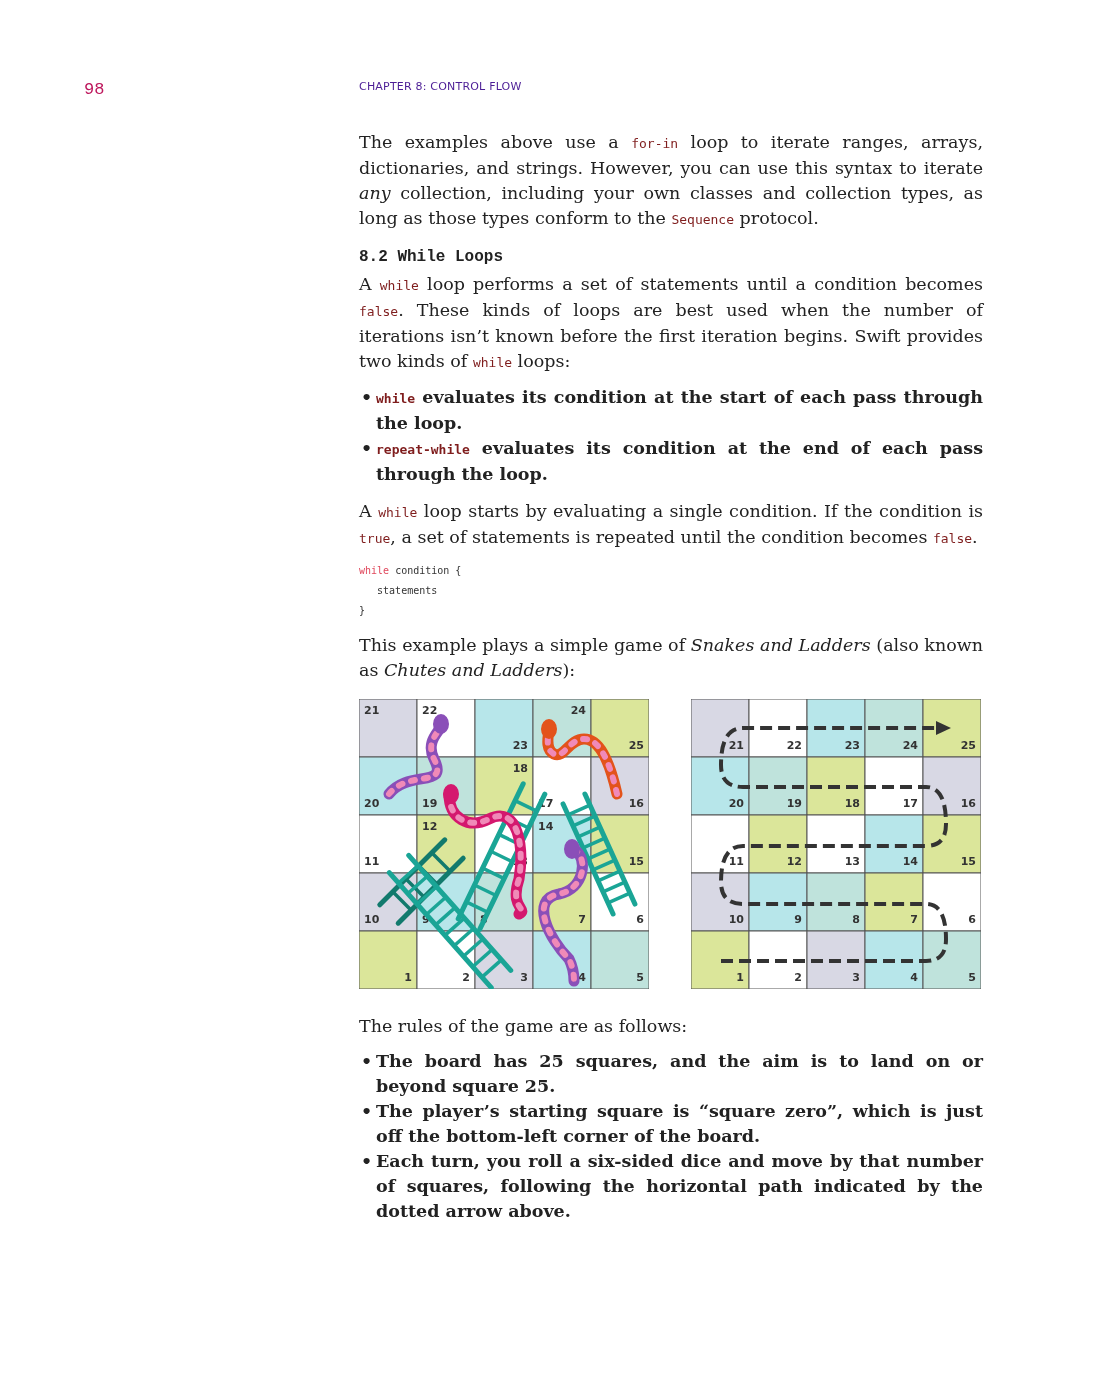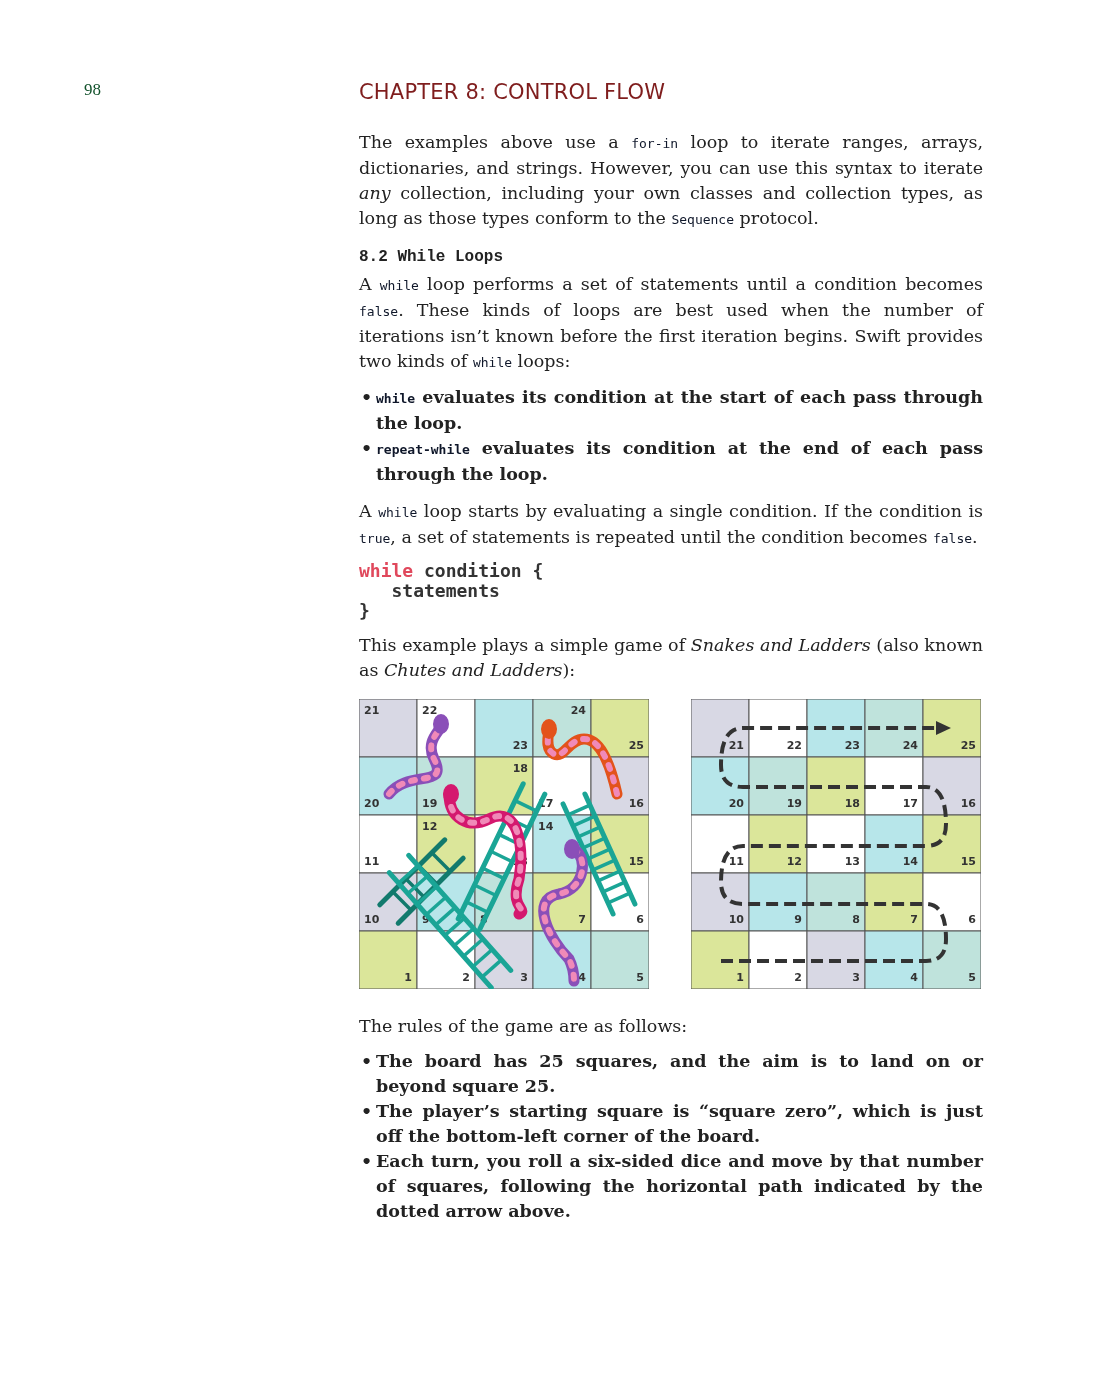--- a/index.html
+++ b/index.html
@@ -1,27 +1,27 @@
 <!DOCTYPE html>
 <html><head>
 <meta charset="utf-8">
 <style>
   html,body{margin:0;padding:0;background:#fff;}
   body{width:1120px;height:1400px;position:relative;overflow:hidden;color:#222;
        font-family:"DejaVu Serif","Liberation Serif",serif;}
-  .pagenum{position:absolute;left:84px;top:80px;font-family:Liberation Serif, serif;font-size:17px;color:#14532d;}
-  .runhead{position:absolute;left:359px;top:80px;font-family:"DejaVu Sans","Liberation Sans",sans-serif;font-size:21px;letter-spacing:.2px;color:#7f1d1d;}
+  .pagenum{position:absolute;left:84px;top:80px;font-family:Liberation Mono, monospace;font-size:17px;color:#be185d;}
+  .runhead{position:absolute;left:359px;top:80px;font-family:"DejaVu Sans","Liberation Sans",sans-serif;font-size:11px;letter-spacing:.2px;color:#4c1d95;}
   .col{position:absolute;left:359px;top:130px;width:624px;}
   p{margin:0 0 10px 0;font-size:17.5px;line-height:25px;text-align:justify;}
-  code{font-family:"DejaVu Sans Mono","Liberation Mono",monospace;font-size:13px;color:#0f172a;}
+  code{font-family:"DejaVu Sans Mono","Liberation Mono",monospace;font-size:13px;color:#7f1d1d;}
   h3{font-family:Liberation Mono, monospace;font-weight:bold;font-size:16px;margin:16px 0 6px 0;}
   ul{list-style:none;margin:0 0 12px 0;padding:0;font-weight:bold;}
   li{position:relative;padding-left:17px;font-size:17.5px;line-height:25px;text-align:justify;}
   li:before{content:"•";position:absolute;left:2px;top:0;}
-  pre{margin:10px 0 12px 0;font-family:"DejaVu Sans Mono","Liberation Mono",monospace;font-size:18px;line-height:20px;color:#333;font-weight:bold;}
+  pre{margin:10px 0 12px 0;font-family:"DejaVu Sans Mono","Liberation Mono",monospace;font-size:10px;line-height:20px;color:#333;}
   .kw{color:#e0485c;}
   .boards{position:relative;height:305px;margin:16px 0 10px 0;}
   .board{position:absolute;top:0;width:290px;height:290px;}
   .board svg{display:block;}
 </style>
 </head>
 <body>
 
 <div class="pagenum">98</div>
 <div class="runhead">CHAPTER 8: CONTROL FLOW</div>

